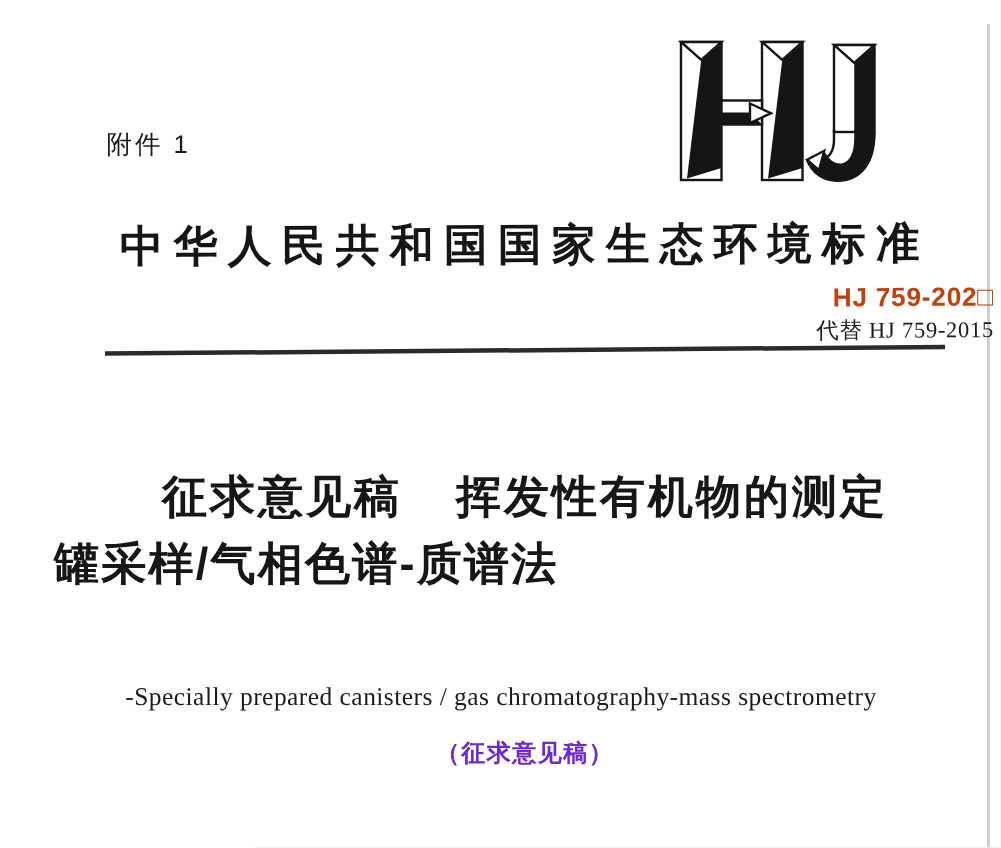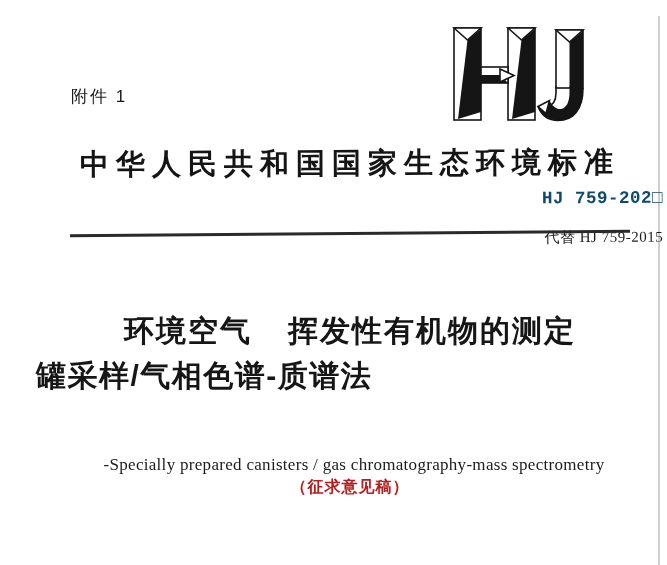--- a/index.html
+++ b/index.html
@@ -58,28 +58,28 @@
     color: #151515;
   }
   .std-block {
     position: absolute;
     right: 36px;
     top: 188px;
     text-align: right;
     transform: rotate(-0.3deg);
   }
   .std-number {
-    font-family: Liberation Mono, monospace;
+    font-family: Liberation Sans, sans-serif;
     font-size: 17.5px;
     font-weight: 600;
     letter-spacing: 0.5px;
-    color: #0c4a6e;
+    color: #c2410c;
   }
   .std-replaces {
-    margin-top: 20px;
+    margin-top: 2px;
     font-family: "Liberation Serif", "DejaVu Serif", serif;
     font-size: 15px;
     font-weight: 500;
     letter-spacing: 0.5px;
     color: #1c1c1c;
   }
   .header-rule {
     position: absolute;
     left: 70px;
     top: 232px;
@@ -122,41 +122,41 @@
     width: 628px;
     text-align: center;
     font-family: "Liberation Serif", "DejaVu Serif", serif;
     font-size: 17px;
     letter-spacing: 0.3px;
     white-space: nowrap;
     color: #1c1c1c;
   }
   .en-title-line2 {
     position: absolute;
-    left: 40px;
+    left: 20px;
     top: 455px;
     width: 628px;
     text-align: center;
     font-family: "Liberation Serif", "DejaVu Serif", serif;
     font-size: 17px;
     letter-spacing: 0.3px;
     white-space: nowrap;
     color: #1c1c1c;
   }
   .draft-note {
     position: absolute;
     left: 36px;
-    top: 477px;
+    top: 492px;
     width: 628px;
     text-align: center;
     font-family: "Liberation Sans", "DejaVu Sans", sans-serif;
     font-size: 16px;
     font-weight: 700;
     letter-spacing: 1px;
-    color: #b91c1c;
+    color: #6d28d9;
   }
 </style>
 </head>
 <body>
 
 <div class="page">
 
   <div class="page-edge-line"></div>
 
   <div class="attachment-label">附件 1</div>
@@ -190,21 +190,21 @@
   <div class="header-title">中华人民共和国国家生态环境标准</div>
 
   <div class="std-block">
     <div class="std-number">HJ 759-202□</div>
     <div class="std-replaces">代替 HJ 759-2015</div>
   </div>
 
   <div class="header-rule"></div>
 
   <div class="cn-title-line1">
-    <span>环境空气</span><span class="gap-right">挥发性有机物的测定</span>
+    <span>征求意见稿</span><span class="gap-right">挥发性有机物的测定</span>
   </div>
 
   <div class="cn-title-line2">罐采样/气相色谱-质谱法</div>
 
 
   <div class="en-title-line2">-Specially prepared canisters / gas chromatography-mass spectrometry</div>
 
   <div class="draft-note">（征求意见稿）</div>
 
 </div>

